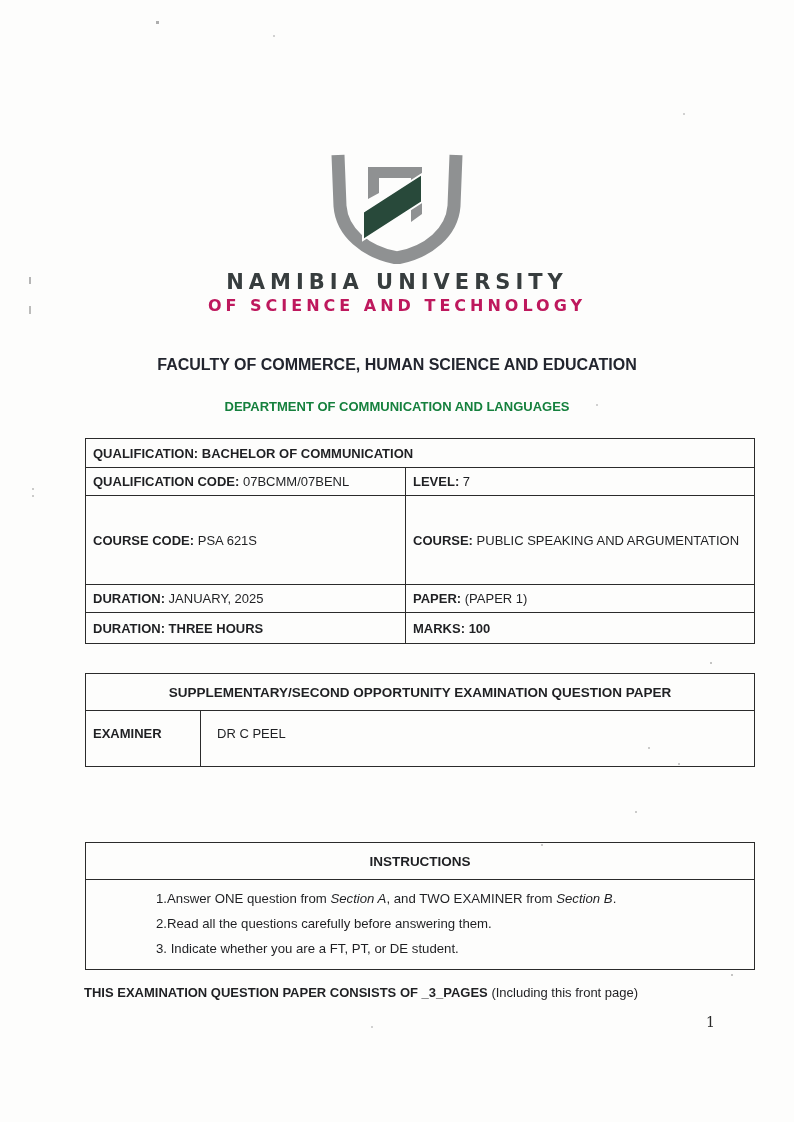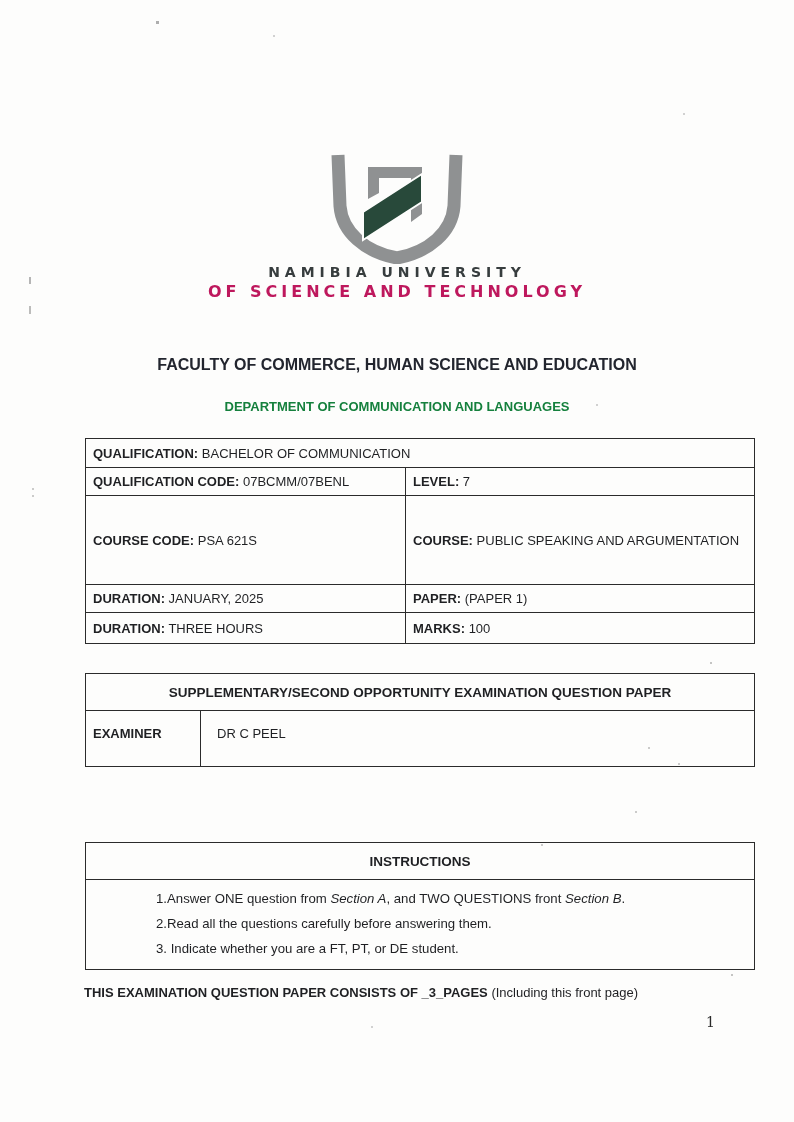--- a/index.html
+++ b/index.html
@@ -17,23 +17,24 @@
   
   .logo-block {
     position: absolute;
     top: 152px;
     left: 0;
     width: 100%;
     text-align: center;
   }
   .shield { display: block; margin: 0 auto; }
   .wordmark1 {
+    margin-top: 6px;
     font-family: "DejaVu Sans", sans-serif;
     font-weight: 700;
-    font-size: 14px;
+    font-size: 21px;
     letter-spacing: 5px;
     color: #373d3e;
   }
   .wordmark2 {
     margin-top: 2px;
     font-family: "DejaVu Sans", sans-serif;
     font-weight: 700;
     font-size: 16px;
     letter-spacing: 4px;
     color: #be185d;
@@ -69,21 +70,21 @@
     font-size: 13px;
     color: #1f2023;
   }
   table.doc td {
     border: 1.6px solid #2b2b2b;
     padding: 2px 7px;
     vertical-align: middle;
   }
   .lbl { font-weight: 700; }
   .val { font-weight: 400; }
-  .val-bold { font-weight: 400; }
+  .val-bold { font-weight: 700; }
 
   #course-table { top: 438px; }
   #course-table col.c1 { width: 320px; }
   #course-table tr.r1 td { height: 29px; }
   #course-table tr.r2 td { height: 28px; }
   #course-table tr.r3 td { height: 89px; }
   #course-table tr.r4 td { height: 28px; }
   #course-table tr.r5 td { height: 31px; }
 
   #exam-table { top: 673px; }
@@ -218,21 +219,21 @@
     </table>
 
   <table class="doc" id="instr-table">
     <tbody>
         <tr class="hdr">
       <td>INSTRUCTIONS</td>
     </tr>
     <tr>
       <td class="body">
         <div class="instr-line">
-          <span>1.Answer ONE question from </span><span class="ital">Section A</span><span>, and TWO QUESTIONS front </span><span class="ital">Section B</span><span>.</span>
+          <span>1.Answer ONE question from </span><span class="ital">Section A</span><span>, and TWO EXAMINER from </span><span class="ital">Section B</span><span>.</span>
         </div>
         <div class="instr-line">2.Read all the questions carefully before answering them.</div>
         <div class="instr-line">3. Indicate whether you are a FT, PT, or DE student.</div>
       </td>
     </tr>
   </tbody>
     </table>
 
   <div class="footer-line">
     <span class="bold">THIS EXAMINATION QUESTION PAPER CONSISTS OF _3_PAGES</span><span class="normal"> (Including this front page)</span>

